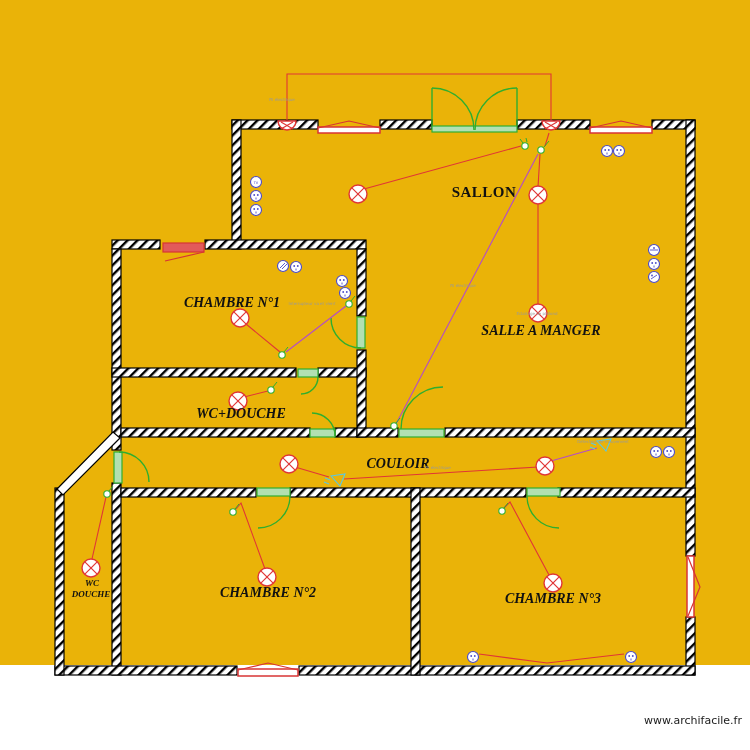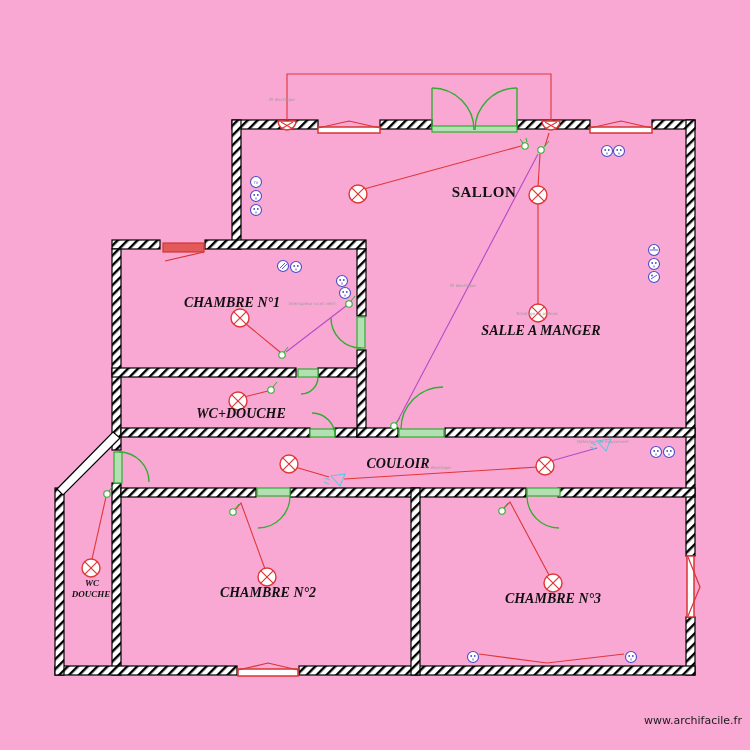--- a/index.html
+++ b/index.html
@@ -1,16 +1,16 @@
 <!DOCTYPE html>
 <html style="--wire: #e03636; --wire2: #b44cc8; --door: #2fae2f; --window: #d83434; --outlet: #4a4ac8; --detector: #58c8e6;"><head>
 <meta charset="utf-8">
 <style>
   html,body{margin:0;padding:0;background:#fff;width:750px;height:750px;overflow:hidden;}
-  .plan-wrap{position:relative;width:750px;height:750px;background:#f9a8d4;}
+  .plan-wrap{position:relative;width:750px;height:665px;background:#eab308;}
   svg{position:absolute;left:0;top:0;}
   .wall{fill:url(#hatch);stroke:#000;stroke-width:1.2;}
   .diag{fill:#fff;stroke:#000;stroke-width:1.2;}
   .wire{stroke:var(--wire,#e03636);stroke-width:1.1;fill:none;}
   .pwire{stroke:var(--wire2,#b44cc8);stroke-width:1.1;fill:none;}
   .lamp{stroke:var(--wire,#e03636);stroke-width:1.4;fill:#fff;}
   .lampline{stroke:var(--wire,#e03636);stroke-width:1.2;fill:none;}
   .door{stroke:var(--door,#2fae2f);stroke-width:1.4;fill:none;}
   .doorleaf{fill:#b2e0b2;stroke:var(--door,#2fae2f);stroke-width:1.2;}
   .win{fill:#fff;stroke:var(--window,#d83434);stroke-width:1.5;}

